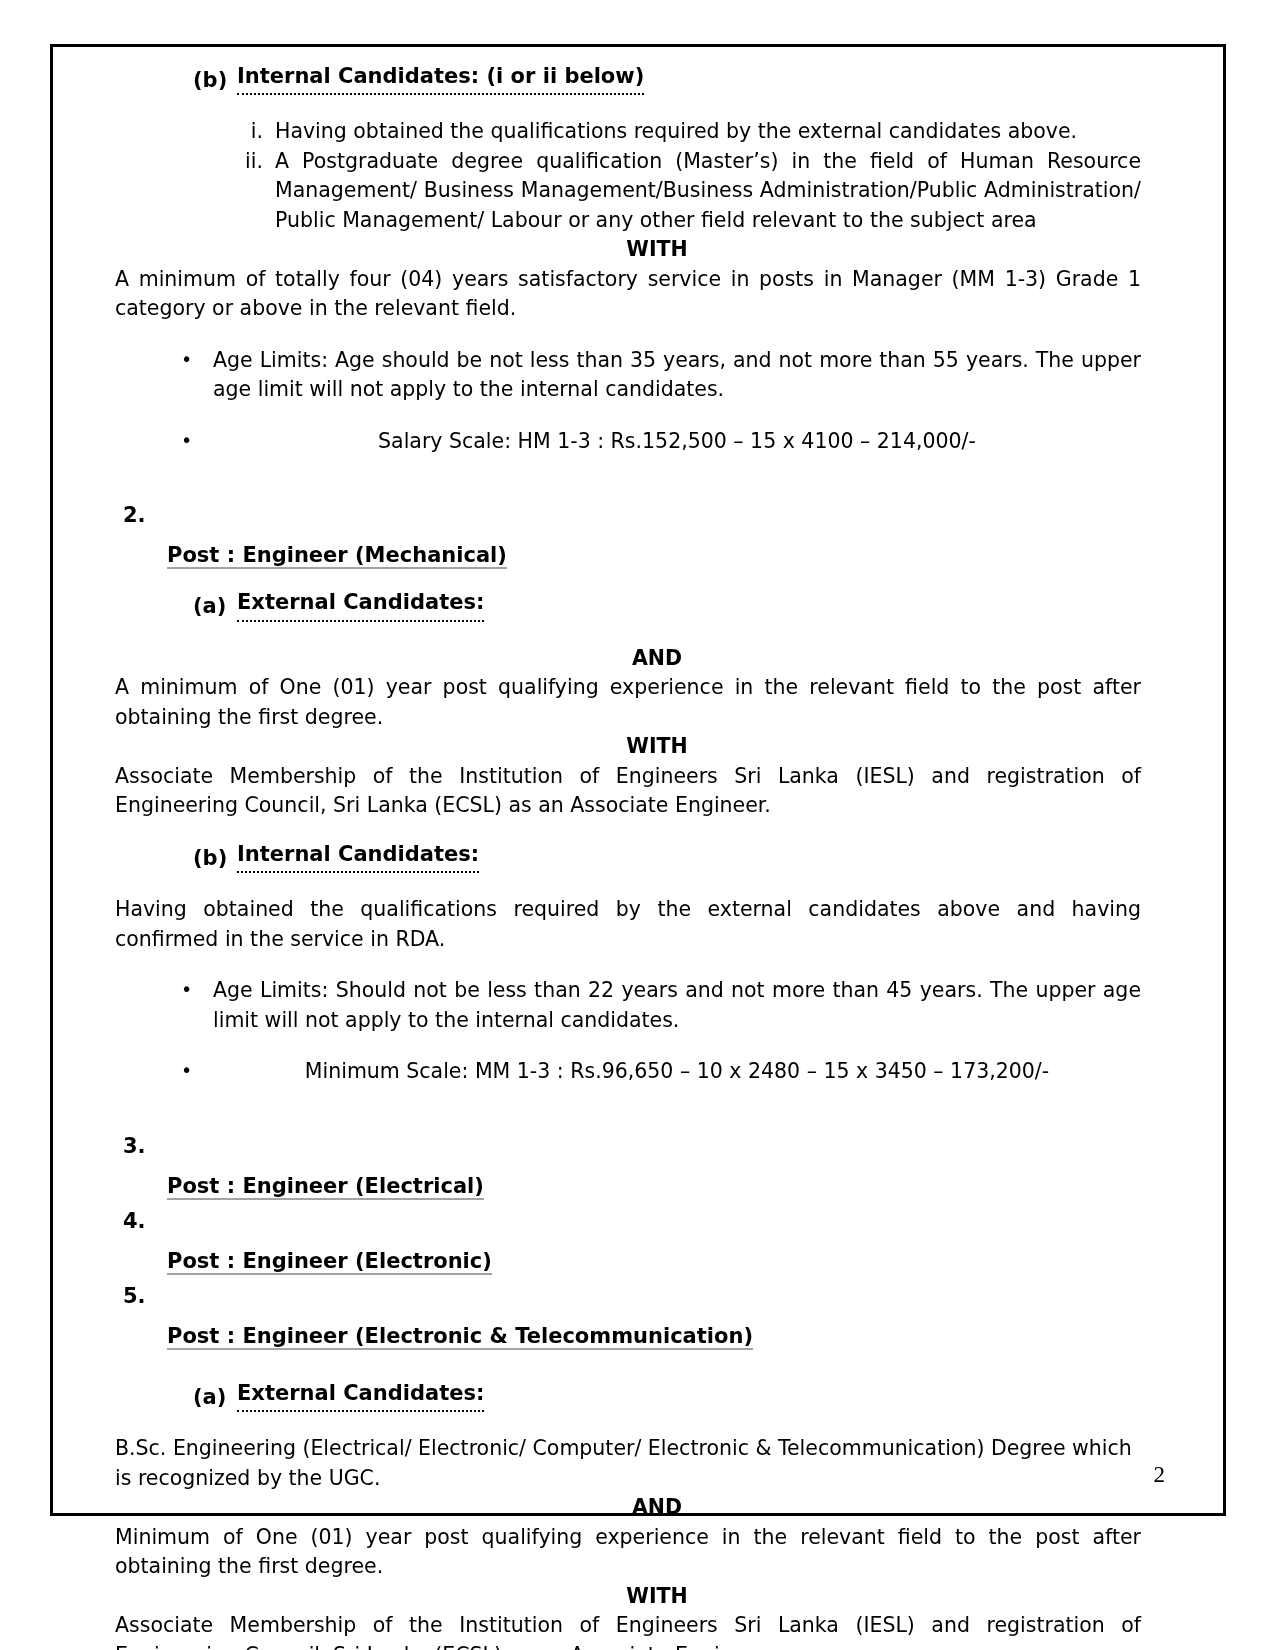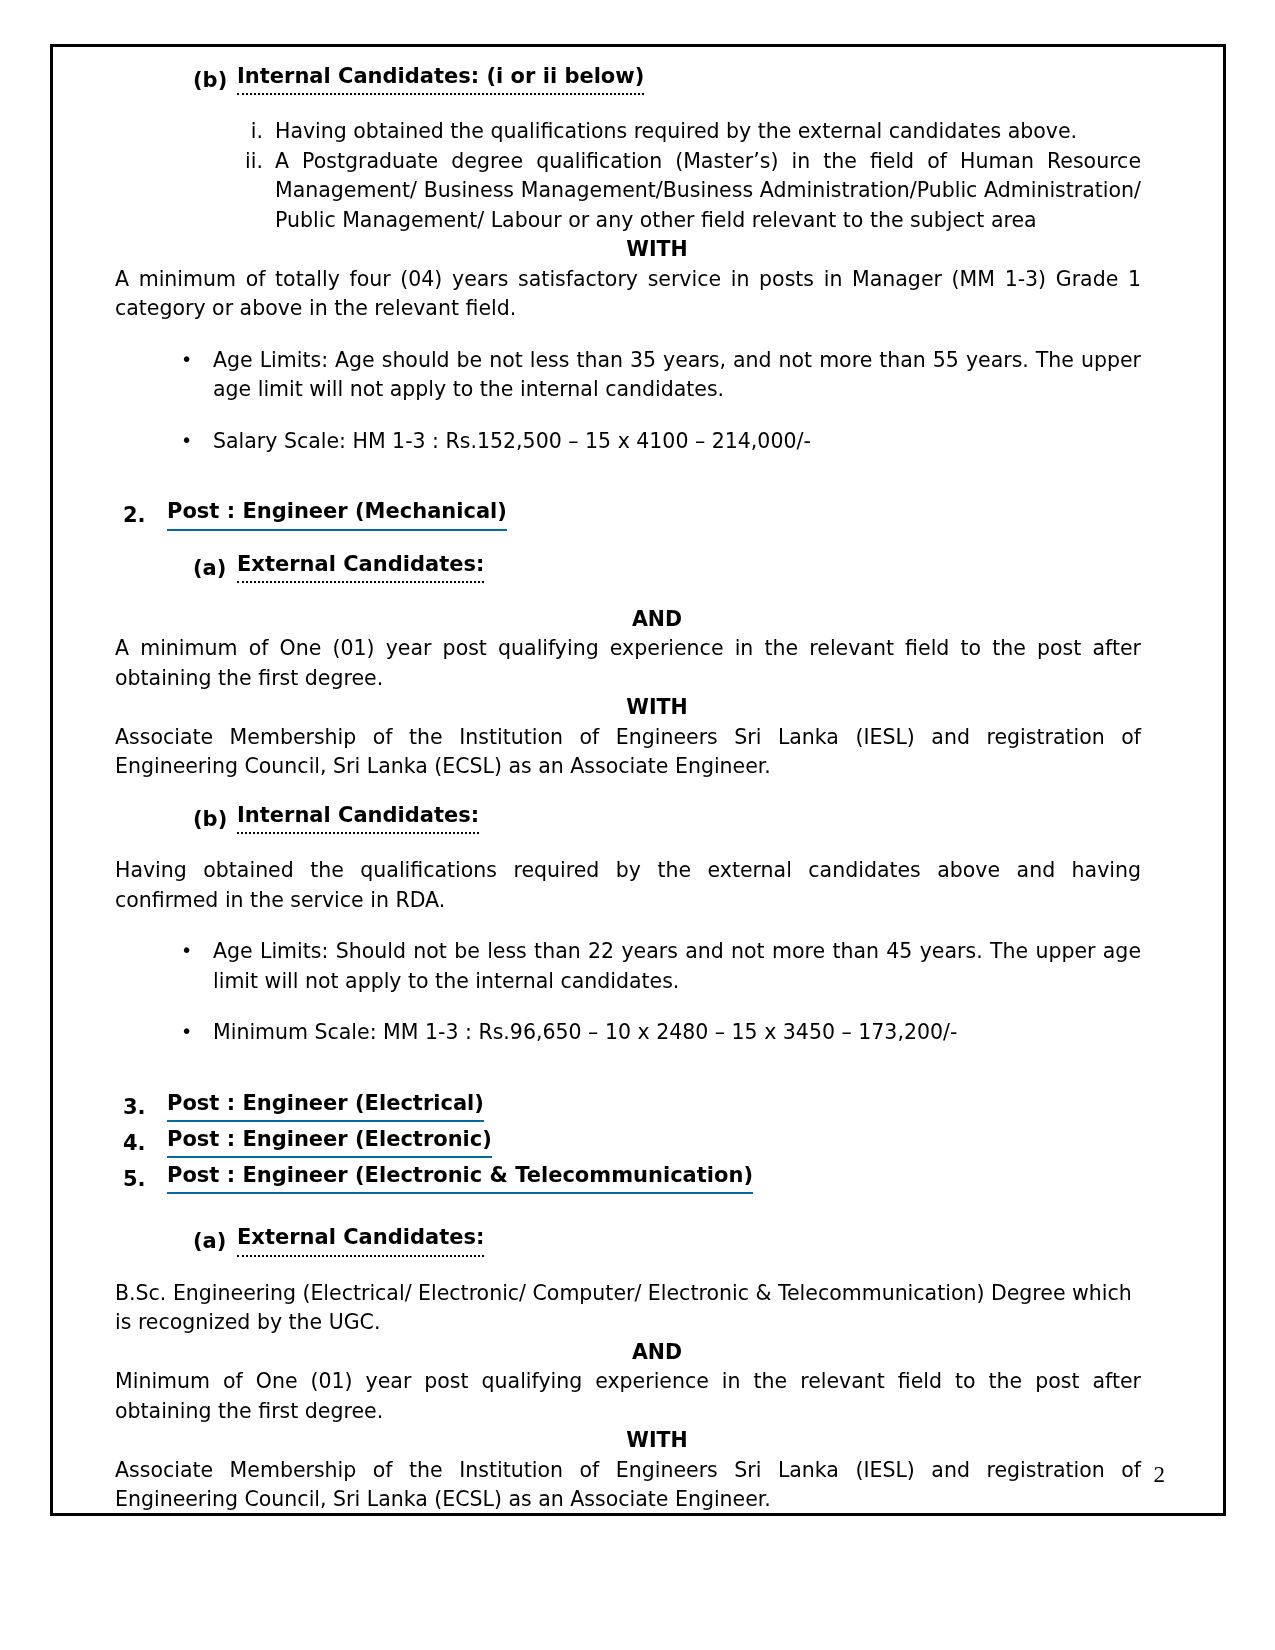--- a/index.html
+++ b/index.html
@@ -39,24 +39,25 @@
   .b { font-weight: normal; }
   .center { text-align: center; font-weight: bold; }
 
   .dotted-u {
     border-bottom: 2.5px dotted #000;
     padding-bottom: 1px;
     display: inline-block;
     line-height: 1.1;
   }
   .solid-u {
-    border-bottom: 2px solid #0369a1;
+    border-bottom: 2px solid #a3a3a3;
     padding-bottom: 0px;
     display: inline-block;
     line-height: 1.1;
+    margin-top: 44px;
   }
 
   
   .lettered {
     display: flex;
     margin-left: 78px;
     font-weight: bold;
     font-size: 21px;
     margin-top: 0;
   }
@@ -91,21 +92,21 @@
   }
   .bullet .dot {
     flex: 0 0 40px;
     width: 40px;
     text-align: left;
     padding-left: 8px;
     font-size: 19px;
     line-height: 1.45;
   }
   .bullet .body { flex: 1 1 auto; text-align: justify; }
-  .bullet .body.nj { text-align: left; }
+  .bullet .body.nj { text-align: center; }
 
   
   .numbered {
     display: flex;
     margin-left: 8px;
     font-weight: bold;
     font-size: 21px;
   }
   .numbered .num { flex: 0 0 44px; width: 44px; }
 

